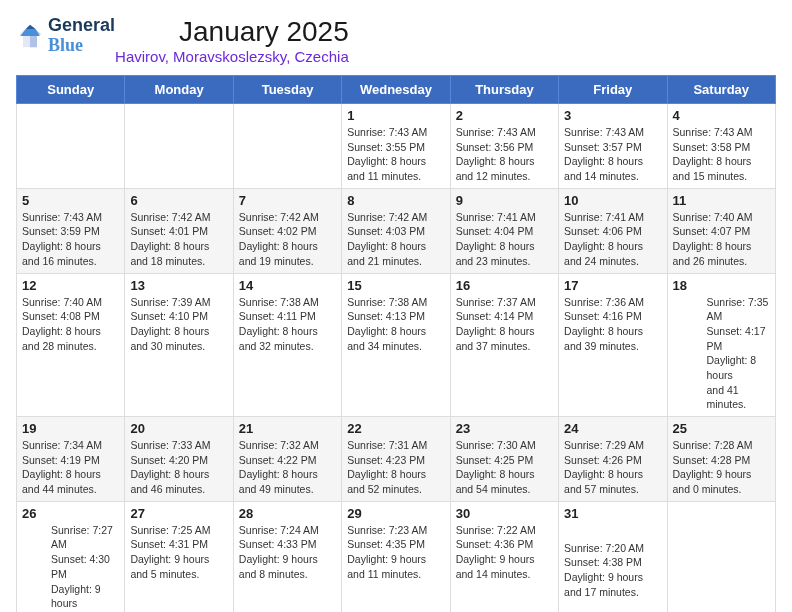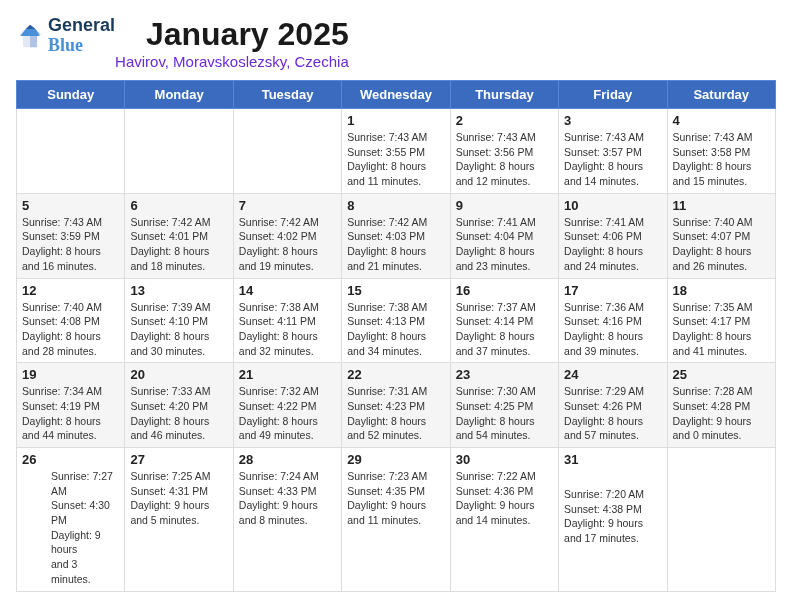--- a/index.html
+++ b/index.html
@@ -31,22 +31,22 @@
       font-family: Liberation Serif, serif;
     }
     .logo-icon {
       width: 28px;
       height: 28px;
     }
     .title-area {
       text-align: right;
     }
     .calendar-title {
-      font-size: 32px;
-      font-weight: bold;
+      font-size: 28px;
+      font-weight: normal;
       color: #1a1a1a;
     }
     .calendar-subtitle {
       font-size: 15px;
       color: #6d28d9;
     }
     table {
       width: 100%;
       border-collapse: collapse;
       table-layout: fixed;
@@ -244,21 +244,21 @@
         </td>
         <td>
           <div class="day-number">17</div>
           <div class="day-info" style="white-space: pre-line;">Sunrise: 7:36 AM
 Sunset: 4:16 PM
 Daylight: 8 hours
 and 39 minutes.</div>
         </td>
         <td>
           <div class="day-number">18</div>
-          <div class="day-info" style="white-space: pre-line;">Sunrise: 7:35 AM
+          <div class="day-info" style="white-space: pre-line; margin-left: 34px;">Sunrise: 7:35 AM
 Sunset: 4:17 PM
 Daylight: 8 hours
 and 41 minutes.</div>
         </td>
       </tr>
       <tr>
         <td>
           <div class="day-number">19</div>
           <div class="day-info" style="white-space: pre-line;">Sunrise: 7:34 AM
 Sunset: 4:19 PM

